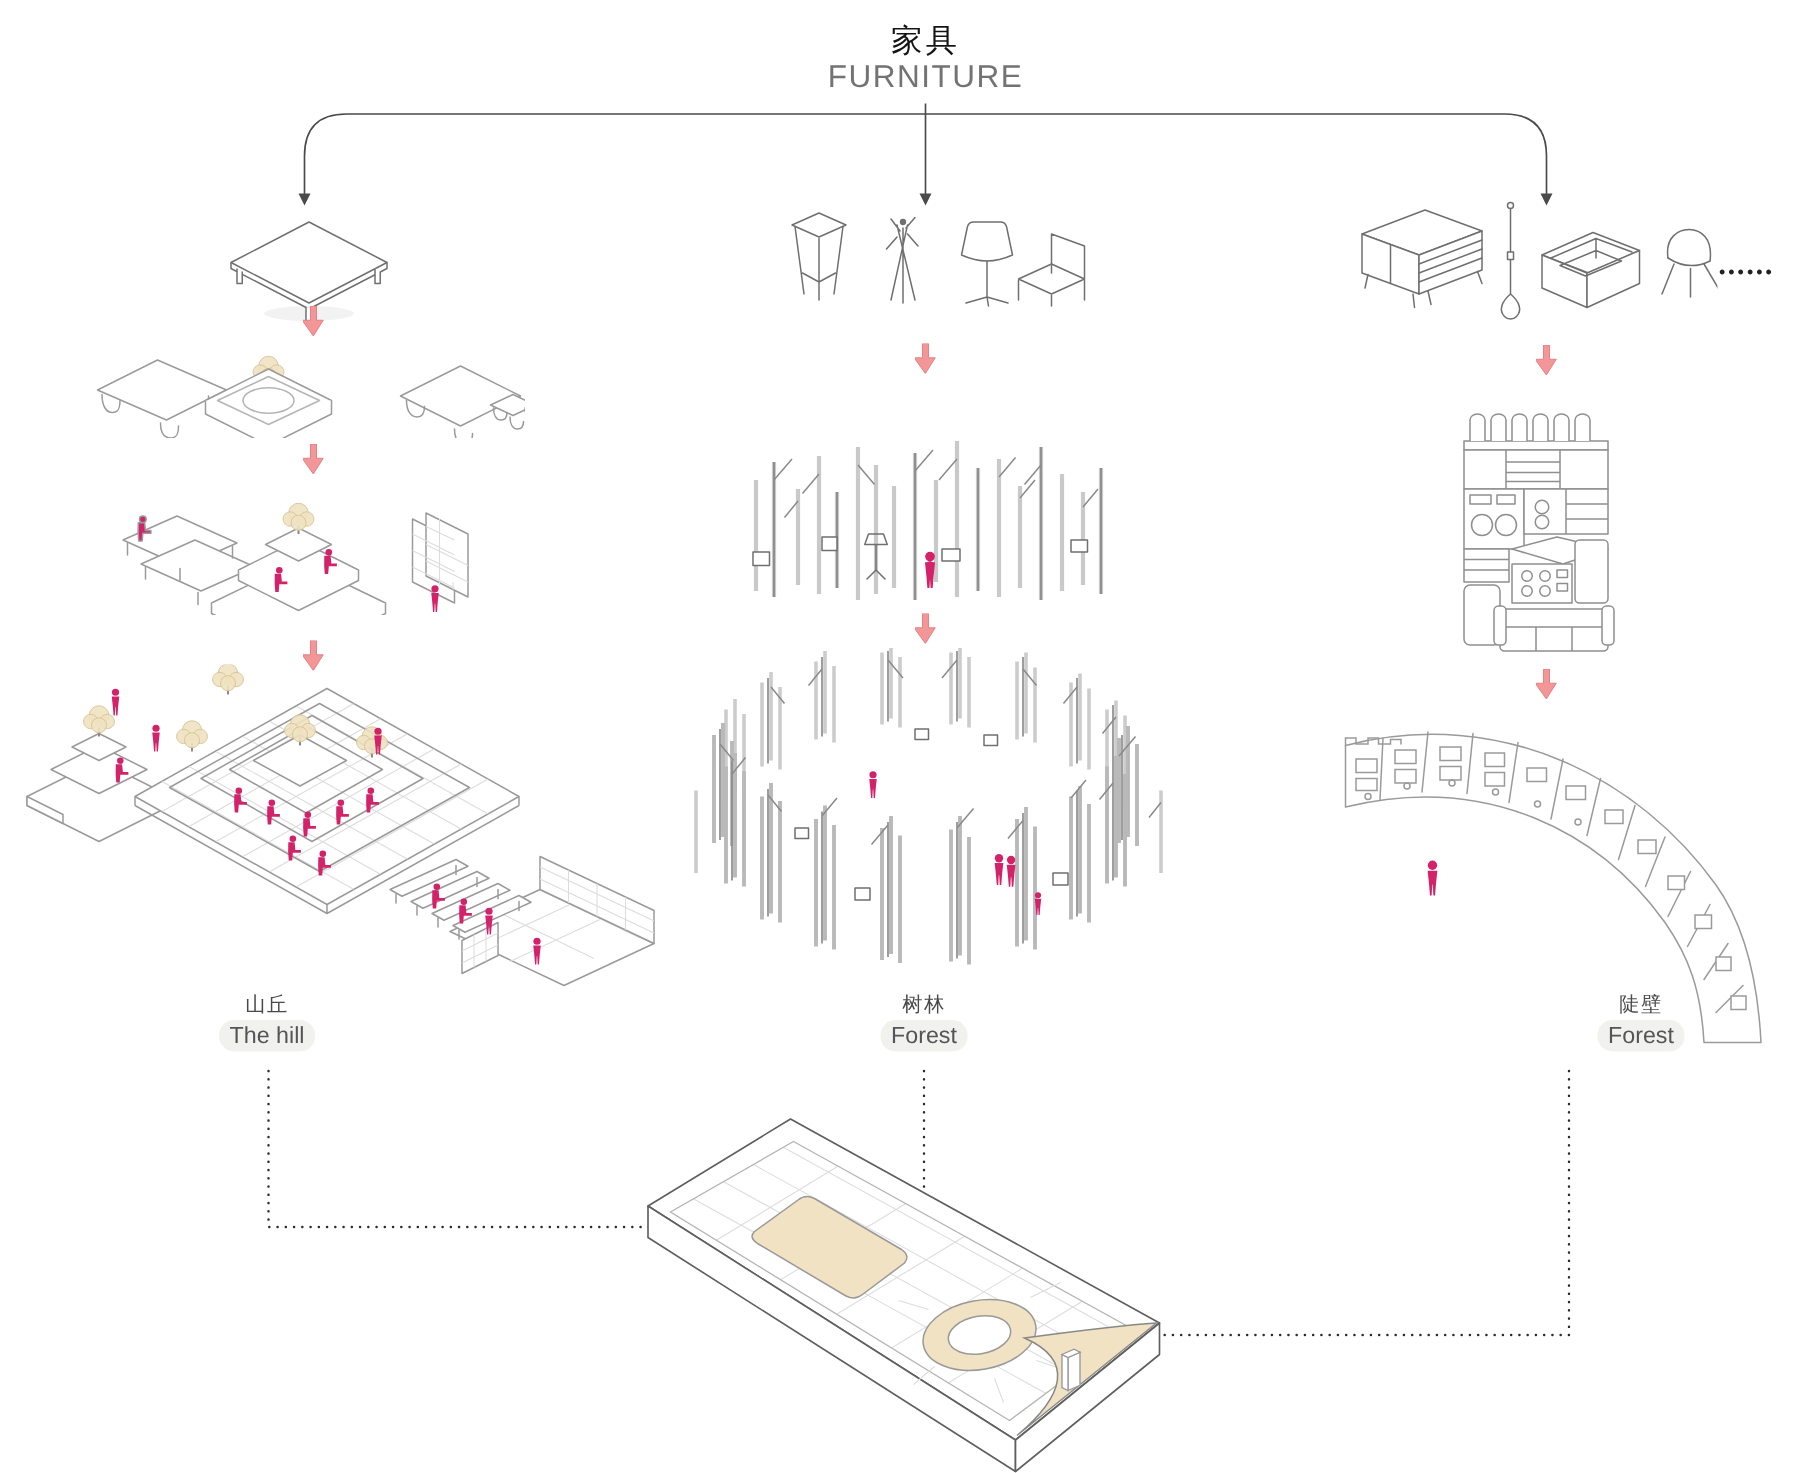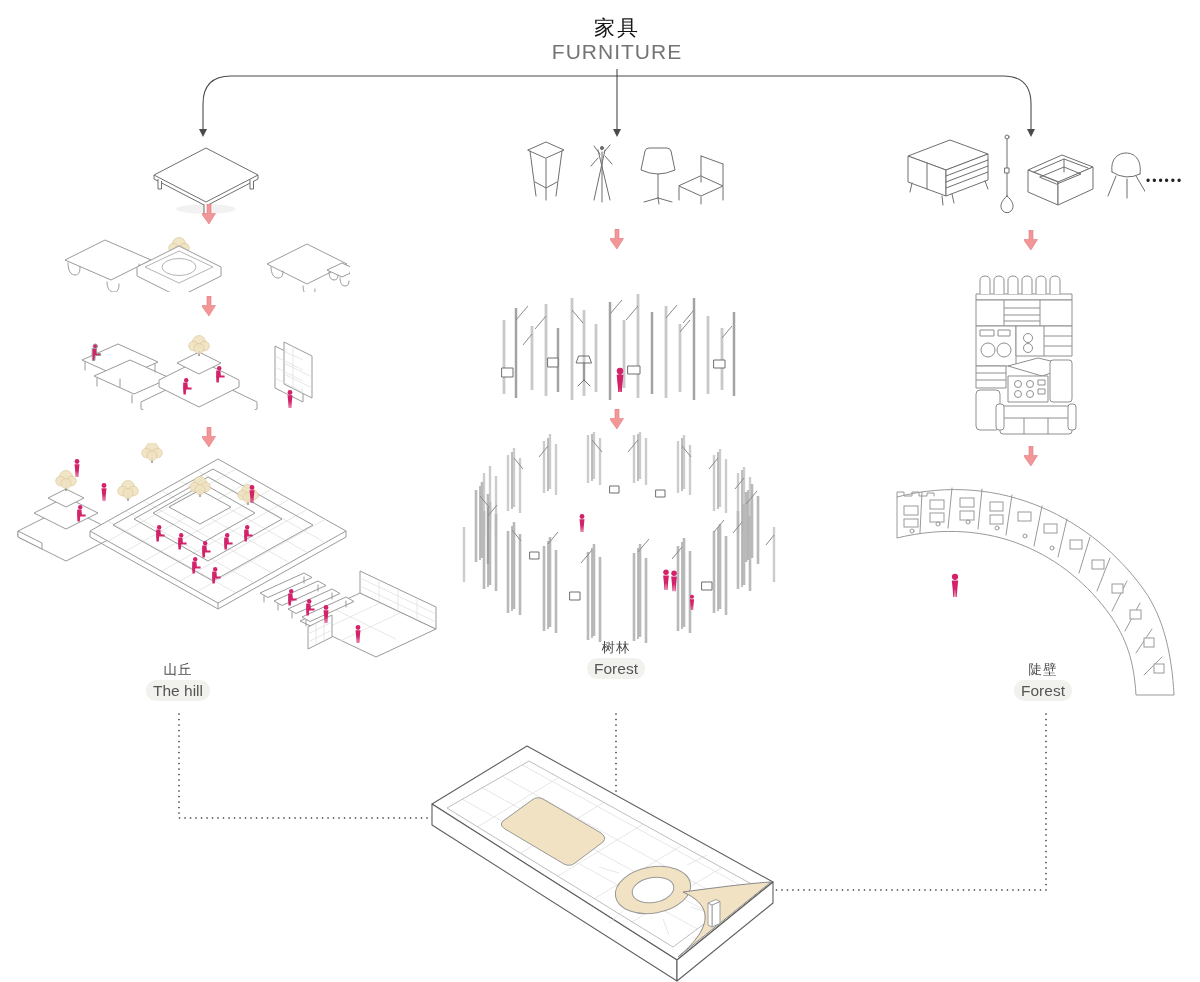--- a/index.html
+++ b/index.html
@@ -280,21 +280,21 @@
         <g transform="translate(214,158) scale(1.15)">
             <use href="#ps" x="0" y="0"></use>
             <use href="#ps" x="7" y="1"></use>
           </g>
         <g transform="translate(240,178) scale(0.85)">
             <use href="#ps" x="0" y="0"></use>
           </g>
       </g>
     </svg>
 
-    <div class="label" style="left:616px;top:640px">
+    <div class="label" style="left:616px;top:662px">
       <span class="cjk">树林</span>
       <span class="en">Forest</span>
     </div>
   </div>
 
   <div>
     <svg class="abs" style="left:900px;top:130px" width="245" height="92">
       <g>
         <g class="ln">
           <polygon points="8,26 50,10 88,24 46,40"></polygon>
@@ -399,21 +399,21 @@
         <circle cx="115" cy="66" r="2"></circle>
           <circle cx="143" cy="74" r="2"></circle>
           <circle cx="170" cy="86" r="2"></circle>
       </g>
       <path class="hln" d="M15,35 v-5 h7 v4 h8 v-4 h7 v4 h8 v-3 h7 v3"></path>
       <g transform="translate(73,135) scale(1.3)">
           <use href="#ps" x="0" y="0" class="fig"></use>
         </g>
     </svg>
 
-    <div class="label" style="left:1043px;top:662px">
+    <div class="label" style="left:1094px;top:662px">
       <span class="cjk">陡壁</span>
       <span class="en">Forest</span>
     </div>
   </div>
 
   <svg class="abs" style="left:425px;top:735px" width="365" height="247">
     <defs>
         <clipPath id="trayclip">
           <polygon points="104,26 330,151 248,212 22,73"></polygon>
         </clipPath>

